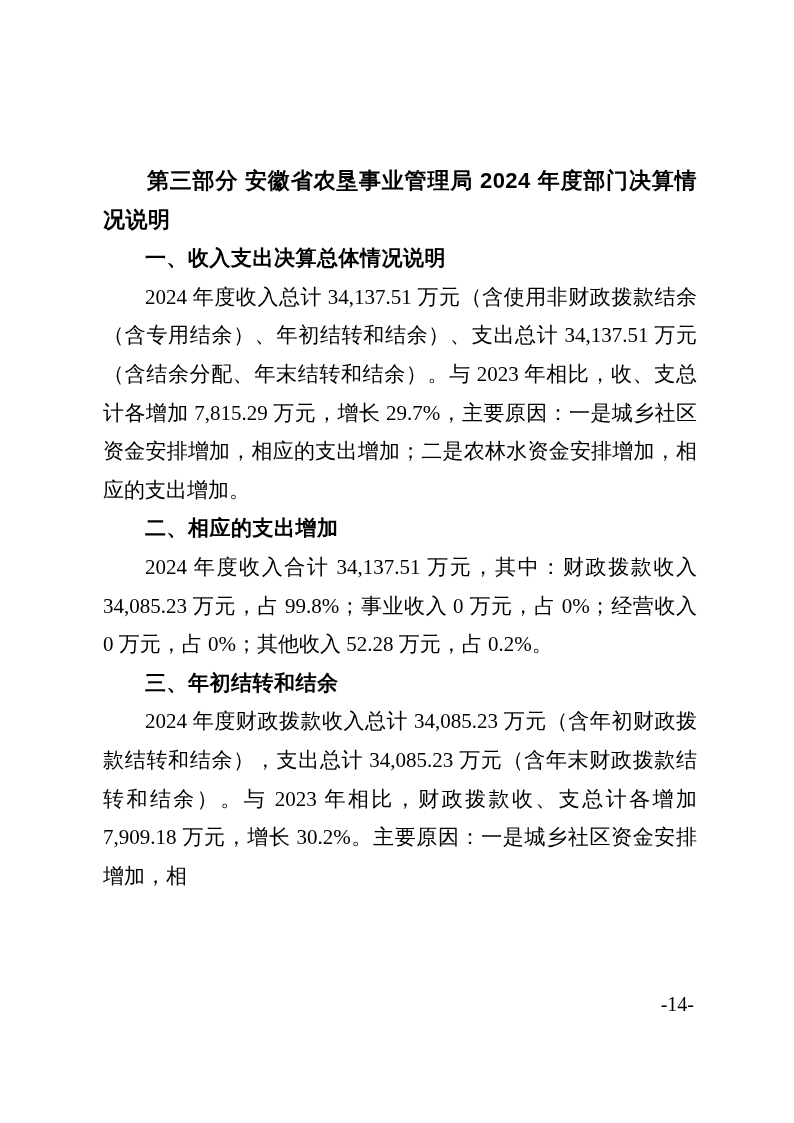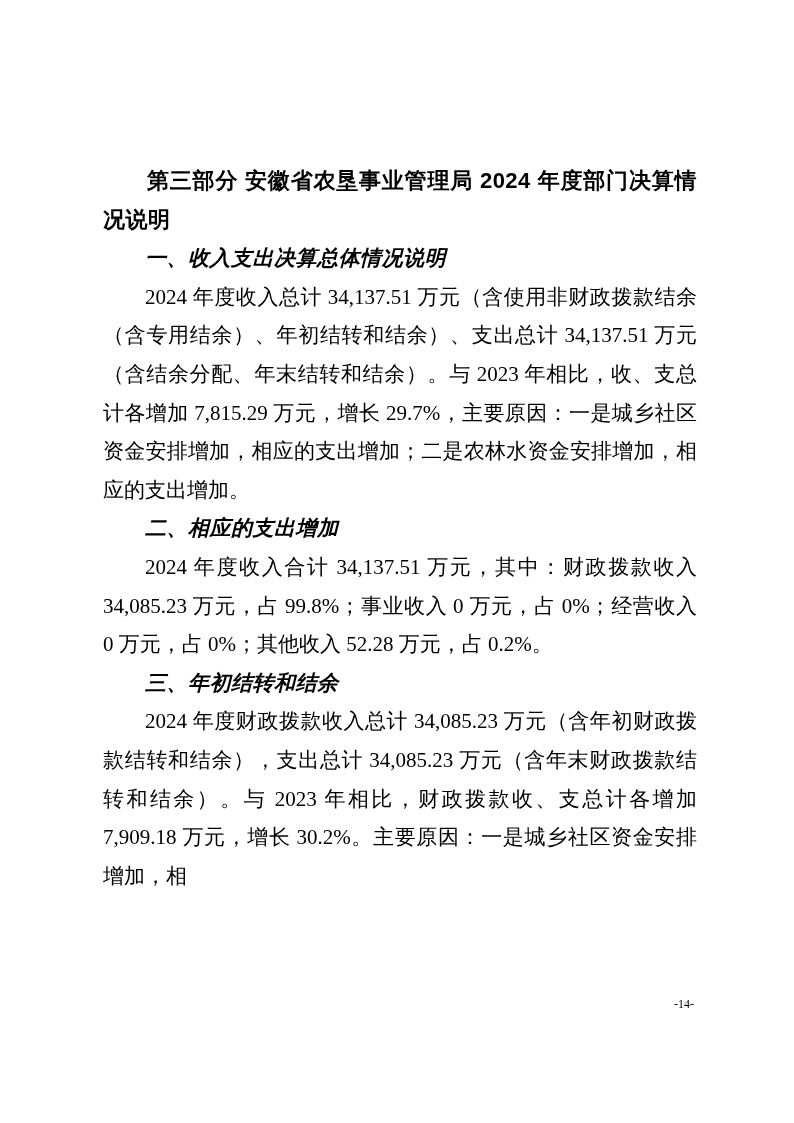--- a/index.html
+++ b/index.html
@@ -34,38 +34,37 @@
   }
   .section-heading {
     font-family: "Liberation Sans", "DejaVu Sans", sans-serif;
     font-weight: bold;
     font-size: 21px;
     line-height: 38.6px;
     margin: 0;
     text-indent: 2em;
     text-align: left;
     letter-spacing: 0.5px;
-    font-style: italic;
   }
   .body-para {
     font-family: Liberation Serif, serif;
     font-weight: normal;
     font-size: 21px;
     line-height: 38.6px;
     margin: 0;
     text-indent: 2em;
     text-align: justify;
     text-align-last: left;
   }
   .page-number {
     position: absolute;
     top: 994px;
     right: 100px;
     font-family: "Liberation Serif", "DejaVu Serif", serif;
-    font-size: 12px;
+    font-size: 20px;
     line-height: 20px;
     color: #000000;
   }
 </style>
 </head>
 <body>
 
 <main class="page-content">
 
   <h1 class="doc-title">第三部分 安徽省农垦事业管理局 2024 年度部门决算情况说明</h1>

